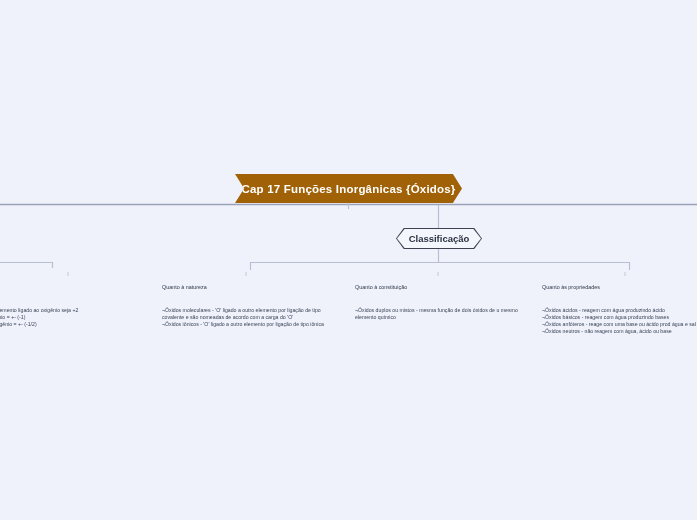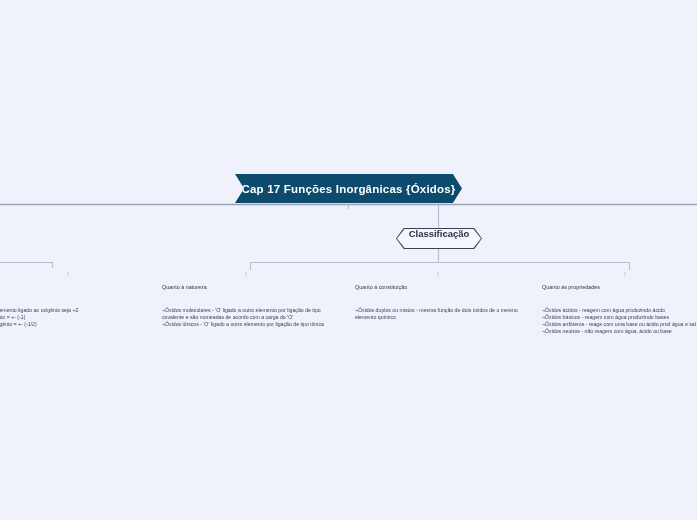--- a/index.html
+++ b/index.html
@@ -32,21 +32,21 @@
     pointer-events: none;
   }
 
   
   .root-node {
     position: absolute;
     left: 235px;
     top: 174px;
     width: 227px;
     height: 29px;
-    background: #0c4a6e;
+    background: #a16207;
     color: #ffffff;
     font-size: 11.5px;
     font-weight: bold;
     letter-spacing: .2px;
     display: flex;
     align-items: center;
     justify-content: center;
     text-align: center;
     -webkit-clip-path: polygon(0% 0%, 96% 0%, 100% 50%, 96% 100%, 0% 100%, 4% 50%);
     clip-path: polygon(0% 0%, 96% 0%, 100% 50%, 96% 100%, 0% 100%, 4% 50%);
@@ -55,20 +55,21 @@
   }
 
   
   .class-node {
     position: absolute;
     left: 396px;
     top: 228px;
     width: 86px;
     height: 21px;
     display: flex;
+    align-items: center;
     justify-content: center;
     font-size: 9.5px;
     font-weight: bold;
     color: #2b3240;
     z-index: 4;
     white-space: nowrap;
   }
   .class-node .hexbg {
     position: absolute;
     inset: 0;

